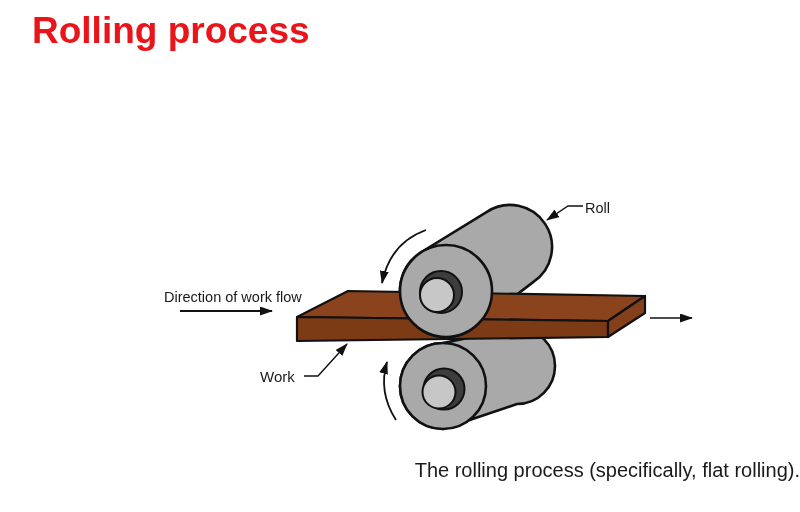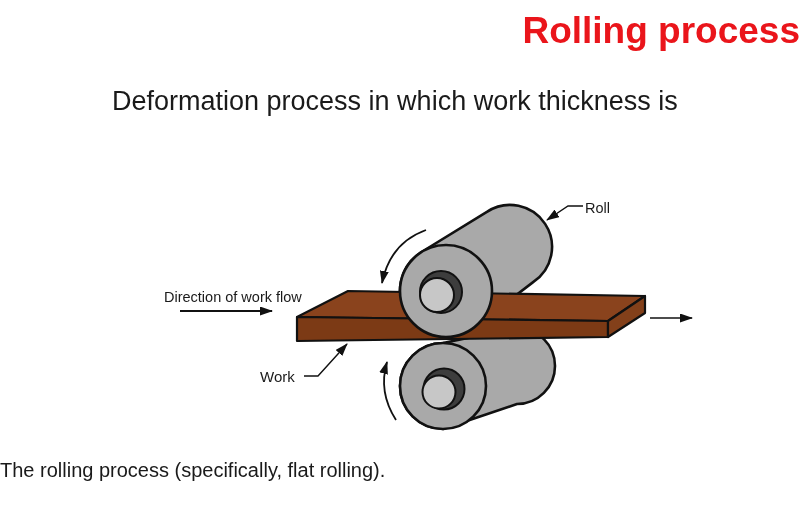--- a/index.html
+++ b/index.html
@@ -6,58 +6,57 @@
   html, body { width: 800px; height: 512px; overflow: hidden; }
   body {
     position: relative;
     background: #ffffff;
     font-family: "Liberation Sans", sans-serif;
     color: var(--text_black, #1a1a1a);
   }
   .slide-title {
     position: absolute;
     top: 10px; left: 32px; width: 768px;
-    text-align: right;
+    text-align: left;
     font-size: 37px;
     font-weight: bold;
     color: var(--title_red, #ea151b);
     letter-spacing: 0px;
   }
   .body-text {
     position: absolute;
     top: 86px; left: 112px; width: 620px;
     font-size: 27px;
     line-height: 31px;
     color: var(--text_black, #1a1a1a);
   }
   .body-line { white-space: nowrap; }
   .body-line.indented { padding-left: 35px; }
   .caption {
     position: absolute;
     top: 459px; left: 0; width: 800px;
-    text-align: left;
+    text-align: right;
     font-size: 20px;
     color: var(--text_black, #1a1a1a);
   }
   .diagram-svg {
     position: absolute;
     top: 0; left: 0;
   }
   .svg-label {
     font-family: "Liberation Sans", sans-serif;
     fill: #1a1a1a;
   }
 </style>
 </head>
 <body>
 
 <div class="slide-title">Rolling process</div>
 
 <div class="body-text">
-  <div class="body-line">Deformation process in which work thickness is</div>
 </div>
 
 <svg class="diagram-svg" width="800" height="512" viewBox="0 0 800 512">
   <defs>
     <marker id="arrowhead" markerUnits="userSpaceOnUse" markerWidth="13" markerHeight="9" refX="12" refY="4.5" orient="auto">
       <path d="M0,0 L13,4.5 L0,9 Z" fill="#111111"></path>
     </marker>
   </defs>
 
   <g>

